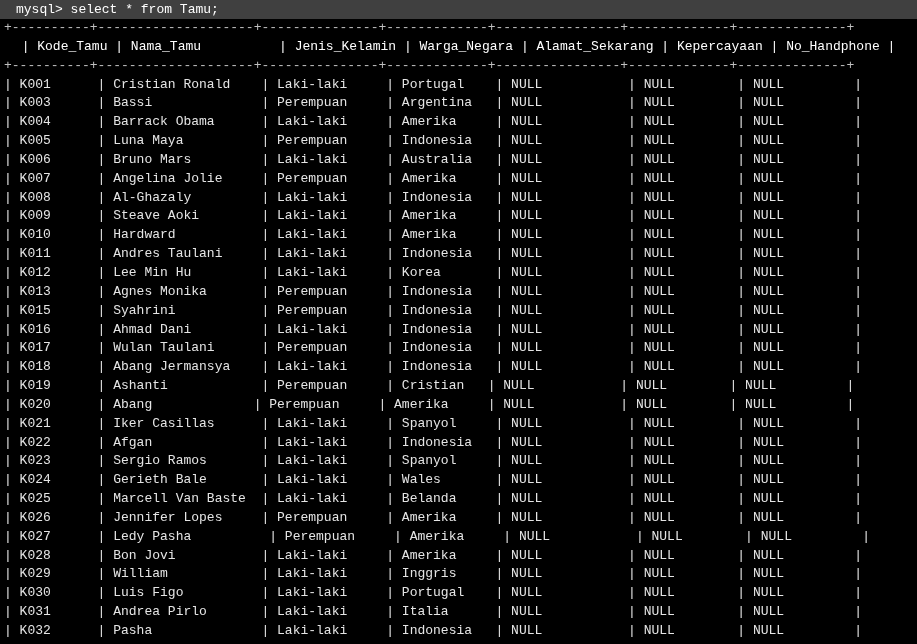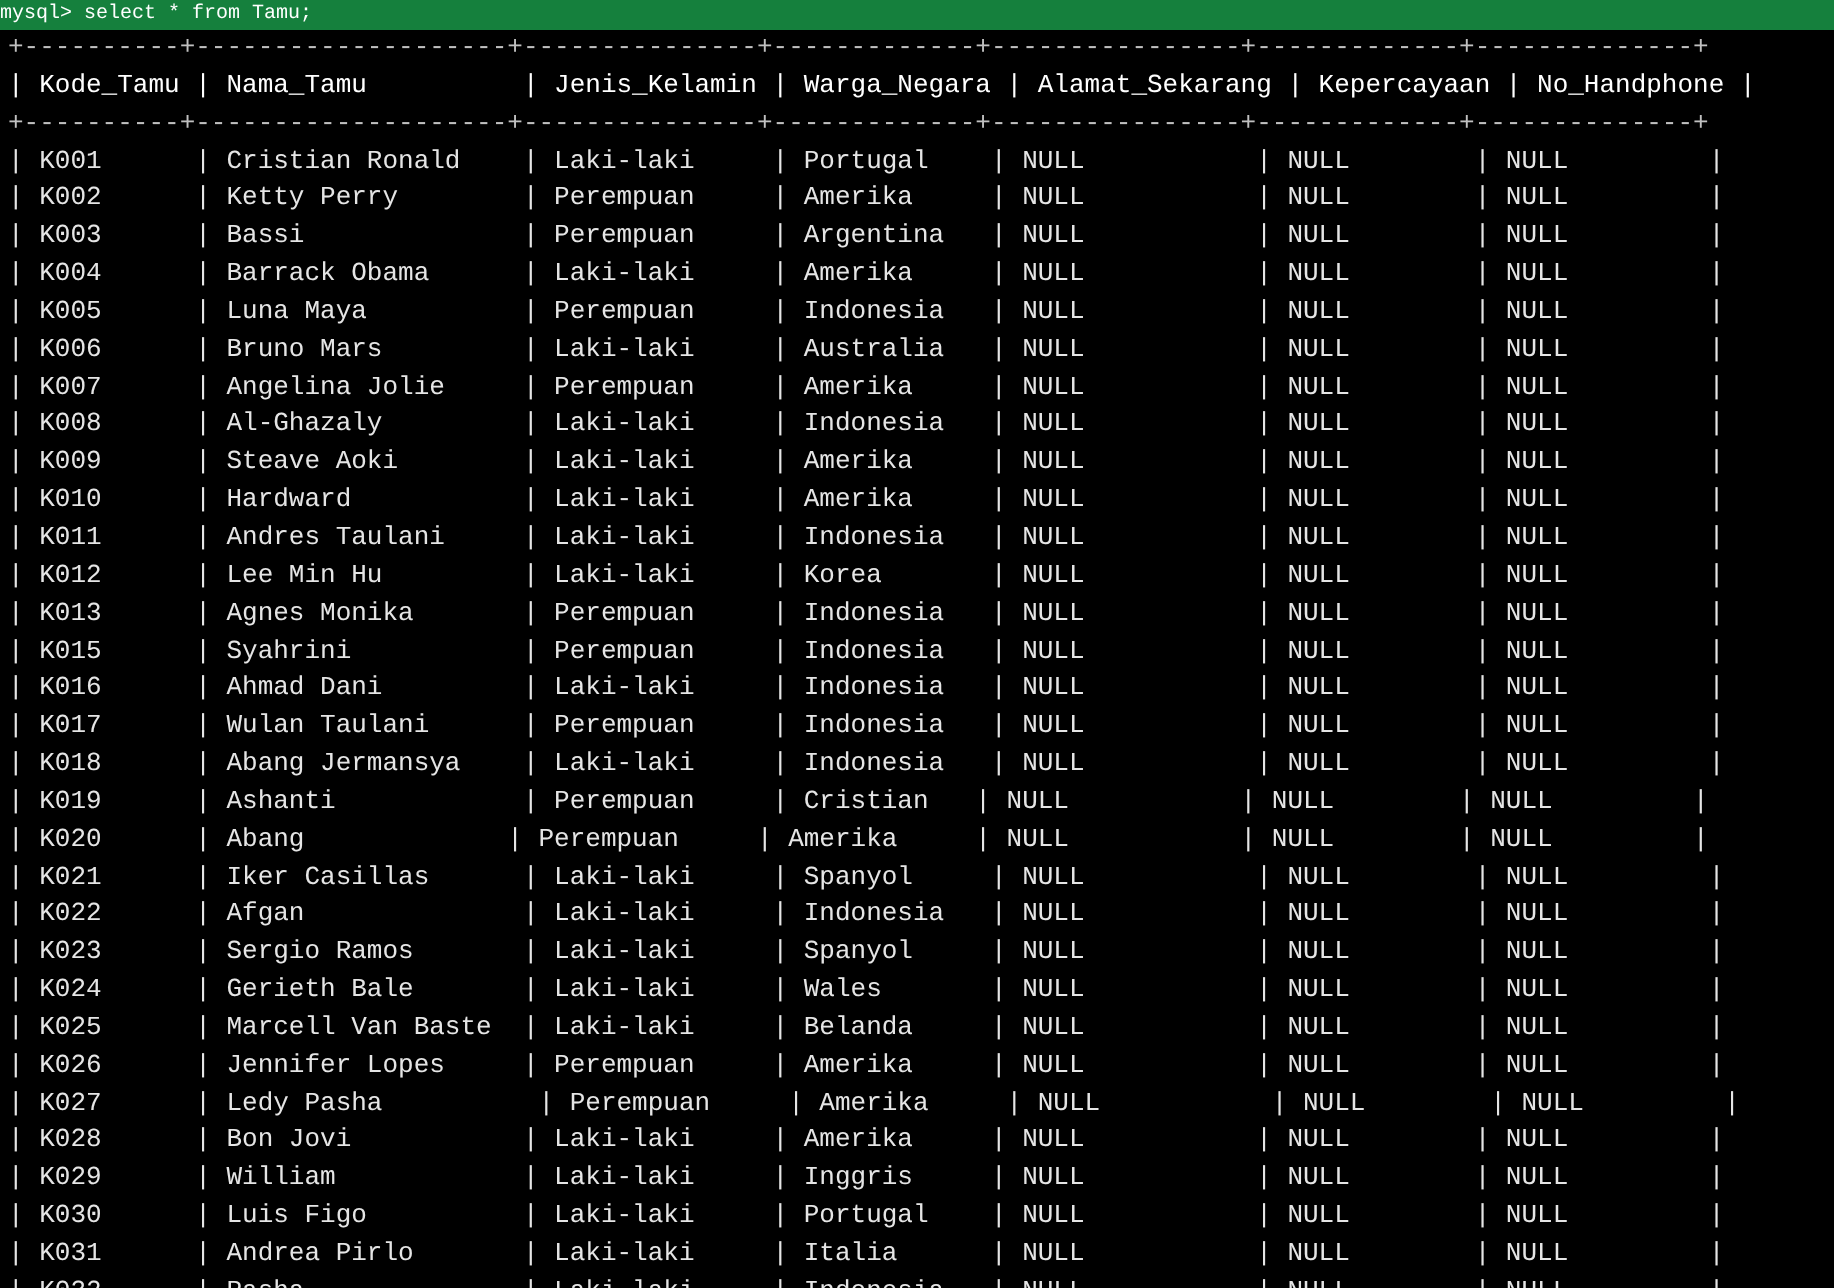--- a/index.html
+++ b/index.html
@@ -16,59 +16,59 @@
       min-height: 644px;
       overflow: hidden;
     }
     .terminal {
       background: #000;
       padding: 0;
       width: 917px;
     }
     .prompt-line {
       color: #ffffff;
-      padding: 2px 0;
-      font-size: 10px;
-      background: #15803d;
+      padding: 2px 16px;
+      font-size: 13px;
+      background: #404040;
     }
     .table-container {
       padding: 0 4px;
       overflow: hidden;
     }
     .separator-line {
       color: #c0c0c0;
       white-space: pre;
       font-size: 13px;
       line-height: 1.45;
     }
     .header-row {
       color: #ffffff;
       white-space: pre;
       font-size: 13px;
       line-height: 1.45;
+      text-align: center;
     }
     .data-row {
       color: #e5e5e5;
       white-space: pre;
       font-size: 13px;
       line-height: 1.45;
     }
   </style>
 </head>
 <body>
 
 <div class="terminal">
   <div class="prompt-line">mysql&gt; select * from Tamu;</div>
   <div class="table-container">
     <div class="separator-line">+----------+--------------------+---------------+-------------+----------------+-------------+--------------+</div>
     <div class="header-row">| Kode_Tamu | Nama_Tamu          | Jenis_Kelamin | Warga_Negara | Alamat_Sekarang | Kepercayaan | No_Handphone |</div>
     <div class="separator-line">+----------+--------------------+---------------+-------------+----------------+-------------+--------------+</div>
     <div id="table-rows">
         <div class="data-row">| K001      | Cristian Ronald    | Laki-laki     | Portugal    | NULL           | NULL        | NULL         |</div>
-        <div class="data-row">| K002      | Ketty Perry        | Perempuan     | Amerika     | NULL           | NULL        | NULL         |</div>
         <div class="data-row">| K003      | Bassi              | Perempuan     | Argentina   | NULL           | NULL        | NULL         |</div>
         <div class="data-row">| K004      | Barrack Obama      | Laki-laki     | Amerika     | NULL           | NULL        | NULL         |</div>
         <div class="data-row">| K005      | Luna Maya          | Perempuan     | Indonesia   | NULL           | NULL        | NULL         |</div>
         <div class="data-row">| K006      | Bruno Mars         | Laki-laki     | Australia   | NULL           | NULL        | NULL         |</div>
         <div class="data-row">| K007      | Angelina Jolie     | Perempuan     | Amerika     | NULL           | NULL        | NULL         |</div>
         <div class="data-row">| K008      | Al-Ghazaly         | Laki-laki     | Indonesia   | NULL           | NULL        | NULL         |</div>
         <div class="data-row">| K009      | Steave Aoki        | Laki-laki     | Amerika     | NULL           | NULL        | NULL         |</div>
         <div class="data-row">| K010      | Hardward           | Laki-laki     | Amerika     | NULL           | NULL        | NULL         |</div>
         <div class="data-row">| K011      | Andres Taulani     | Laki-laki     | Indonesia   | NULL           | NULL        | NULL         |</div>
         <div class="data-row">| K012      | Lee Min Hu         | Laki-laki     | Korea       | NULL           | NULL        | NULL         |</div>

